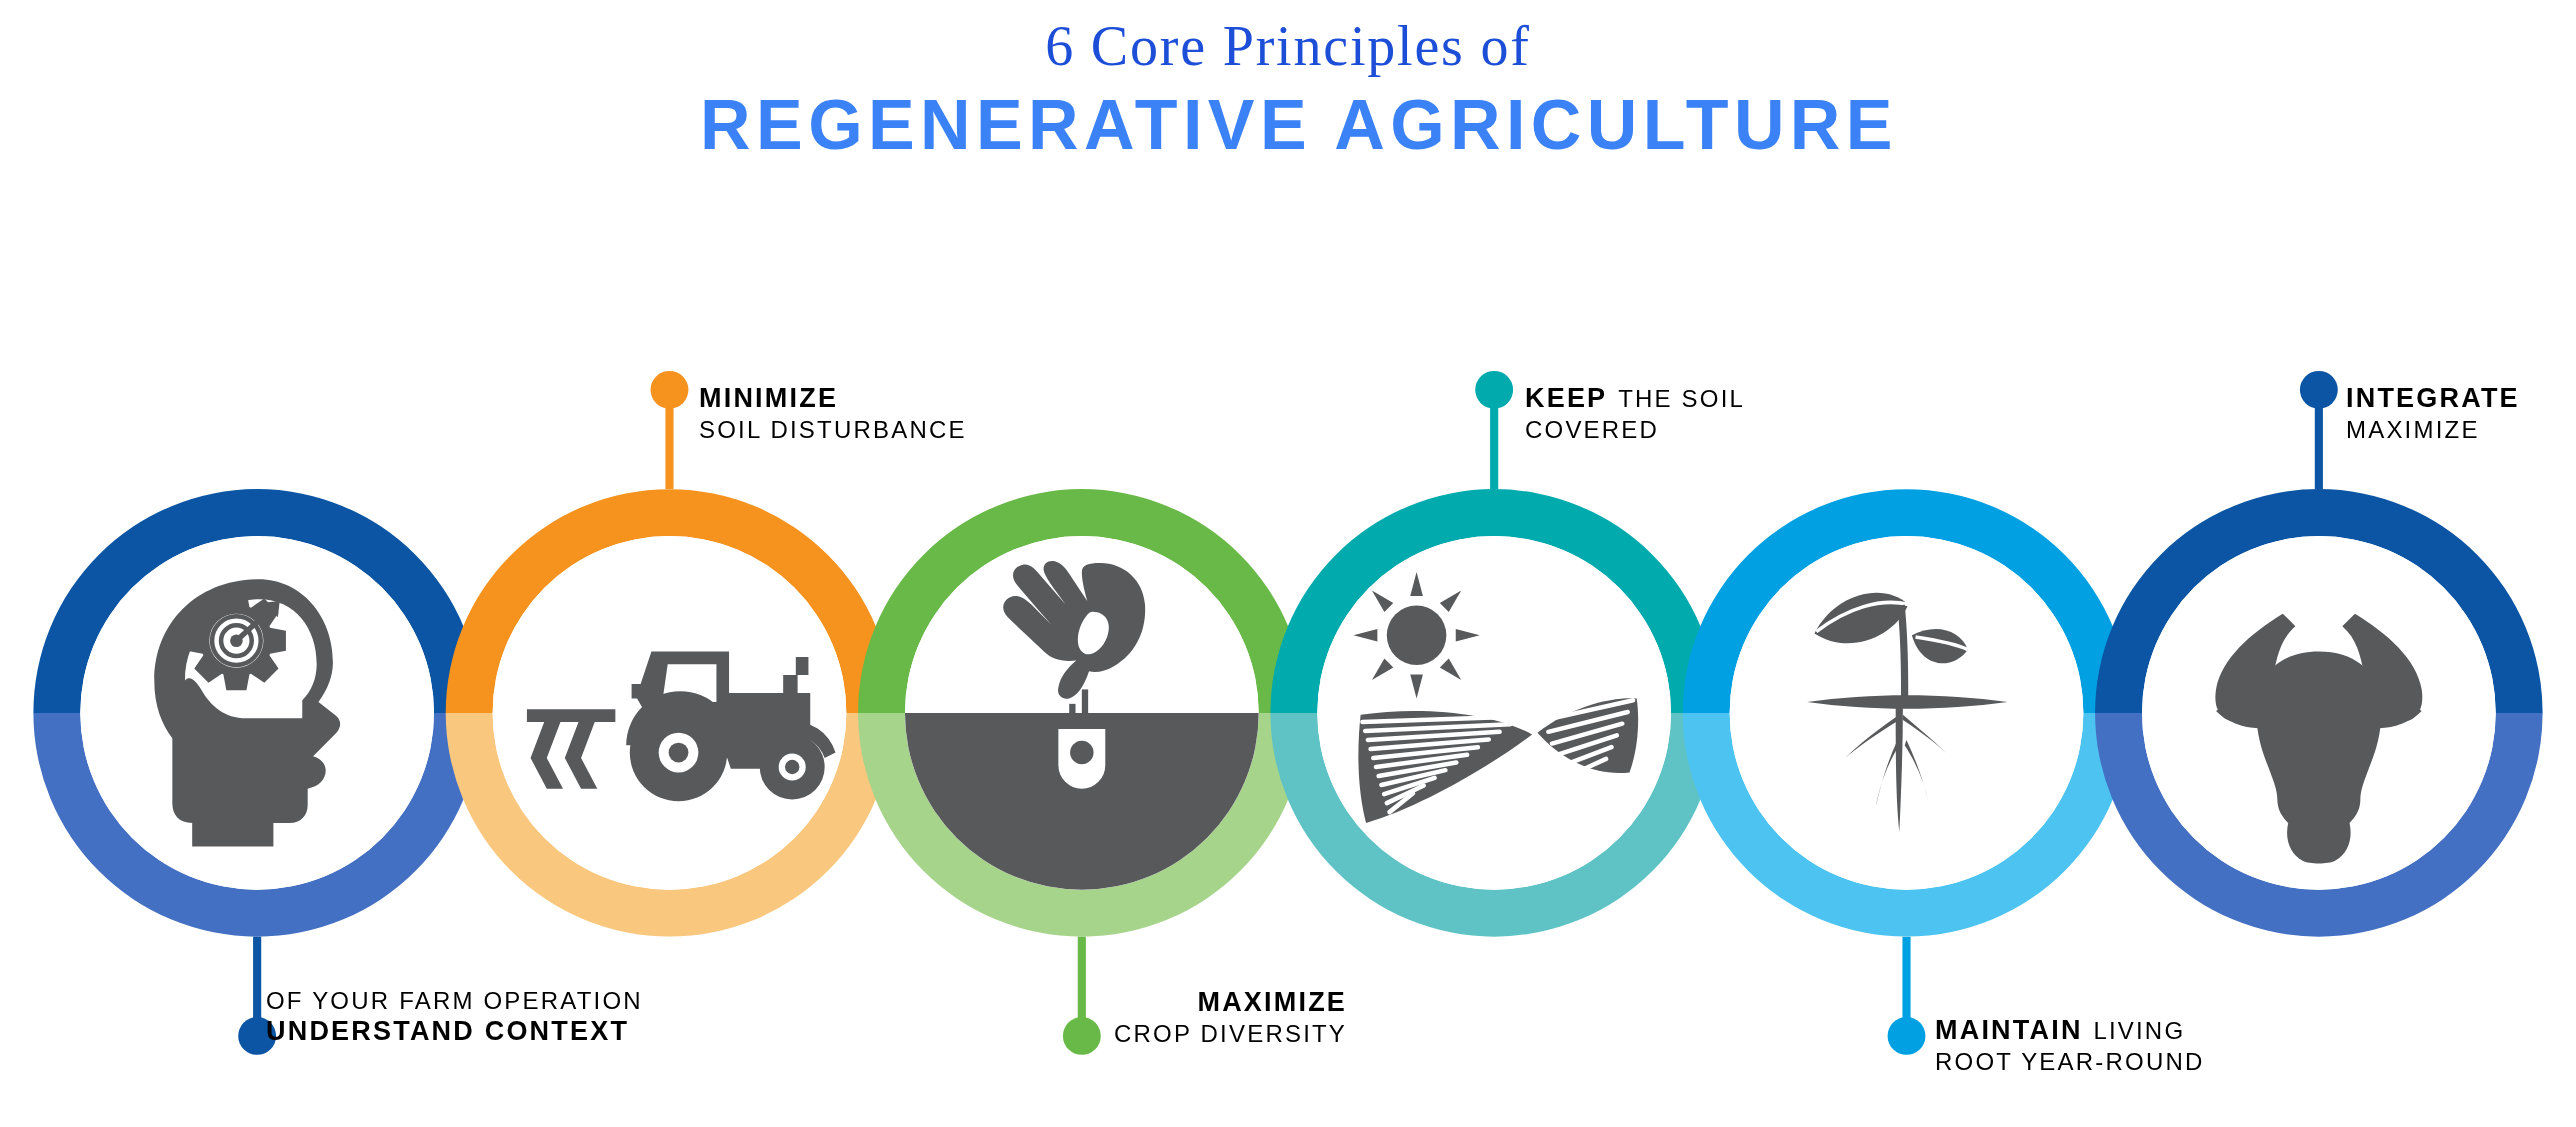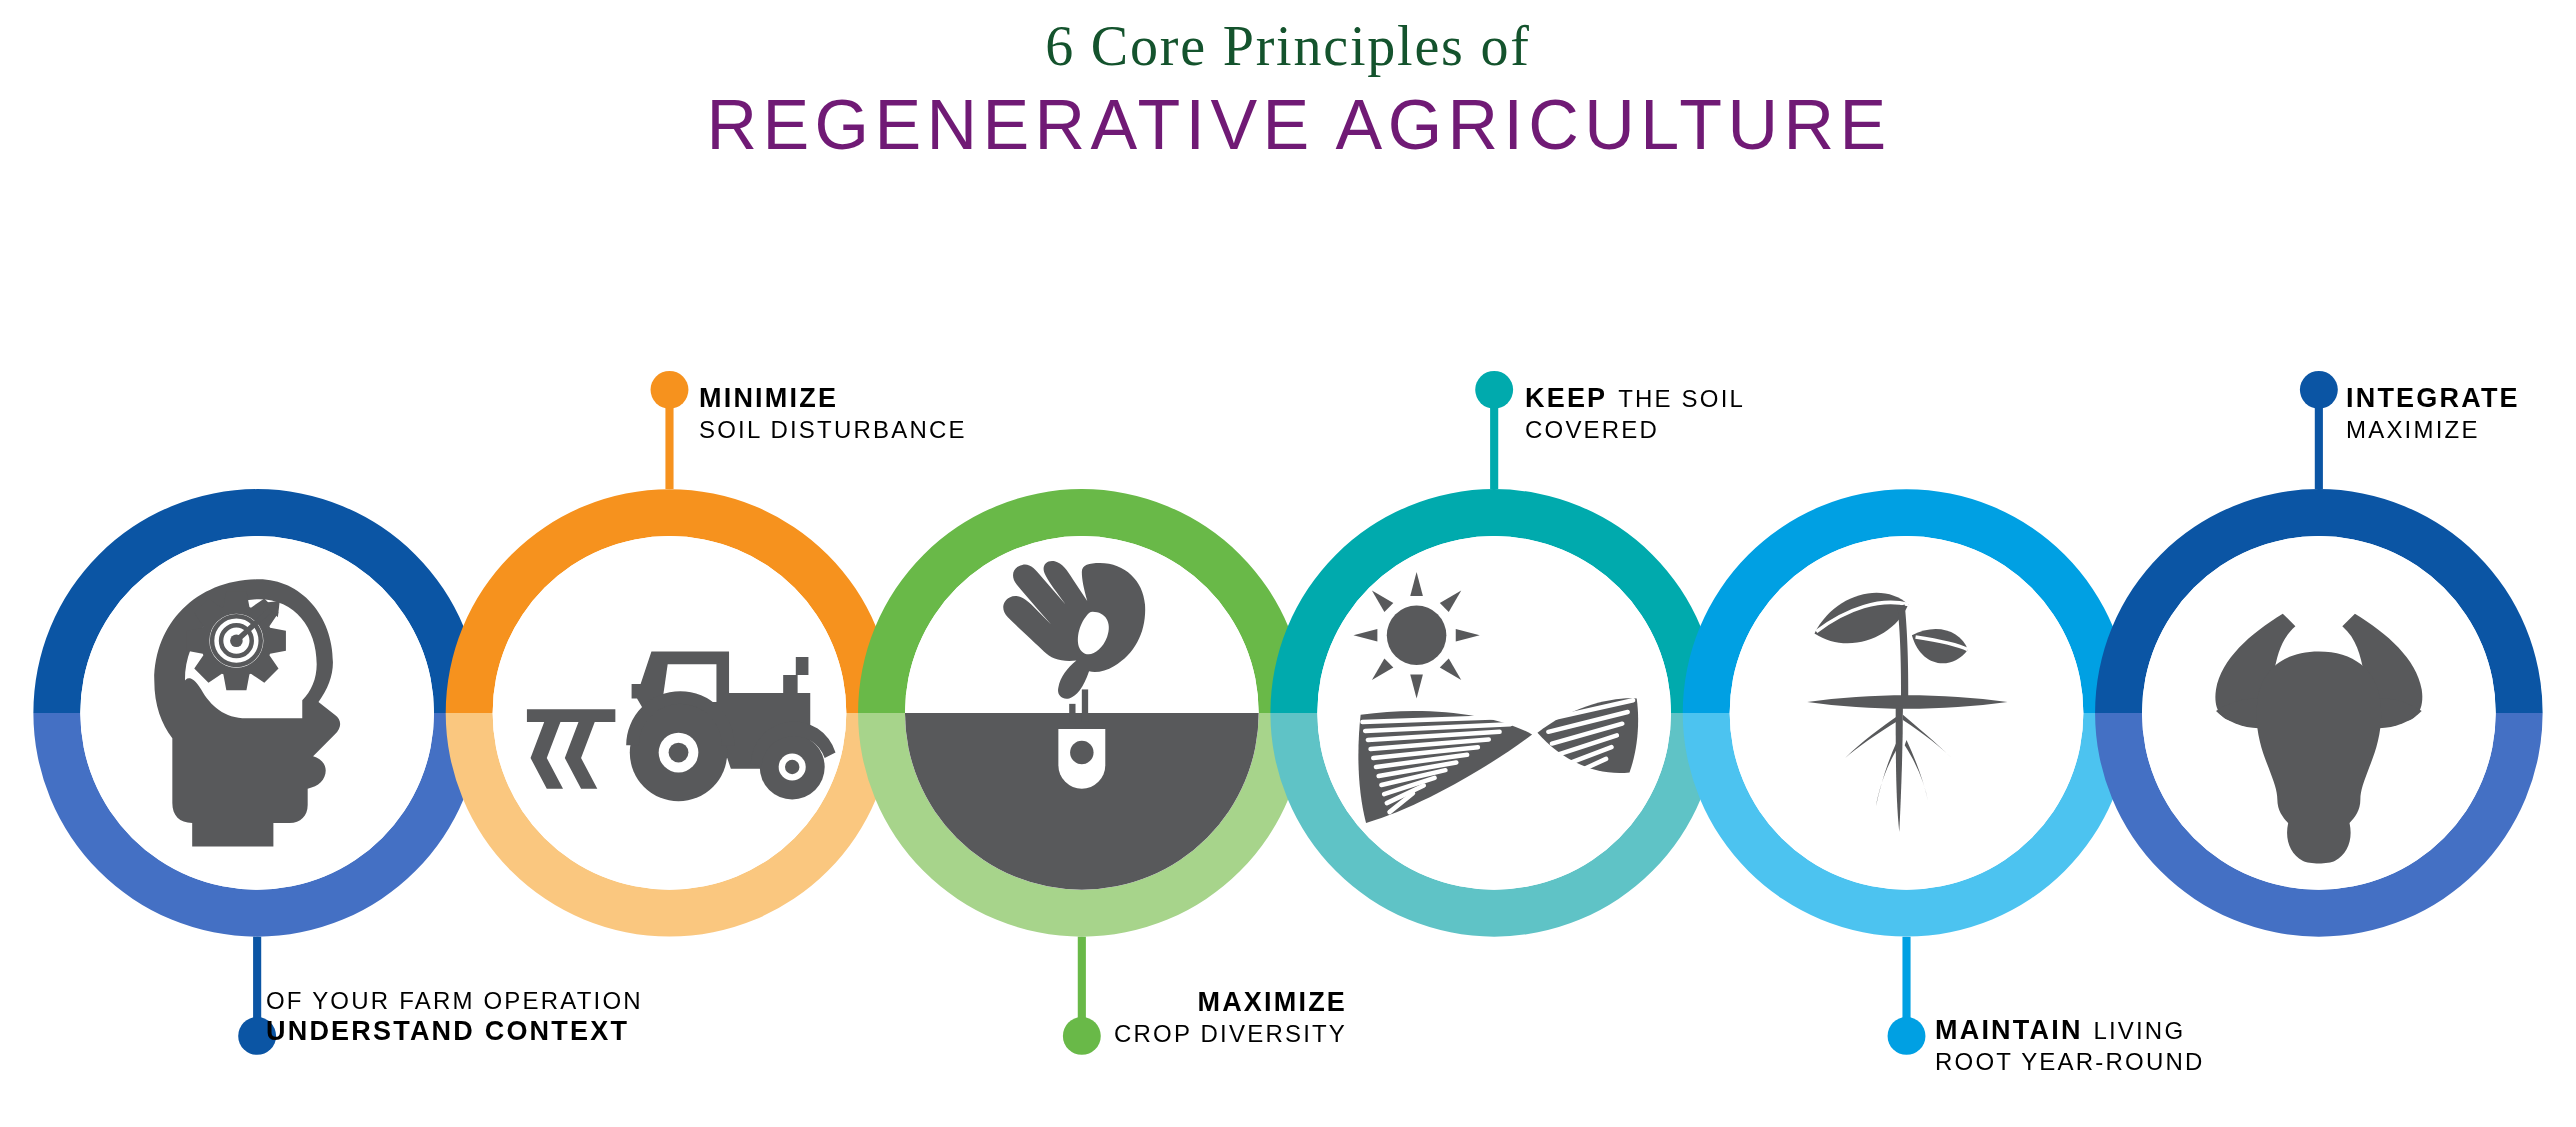--- a/index.html
+++ b/index.html
@@ -7,26 +7,26 @@
     width:2576px;height:1128px;background:#ffffff;
     font-family:"Liberation Sans", sans-serif;
     overflow:hidden;position:relative;
   }
   #stage{position:absolute;left:0;top:0;width:2576px;height:1128px;}
 
   
   .title-block{position:absolute;left:0;top:16px;width:2576px;text-align:center;}
   .title-line1{
     font-family:"Liberation Serif", serif;
-    font-size:56px;letter-spacing:1.8px;color:#14532d;font-weight:400;
+    font-size:56px;letter-spacing:1.8px;color:#1d4ed8;font-weight:400;
     line-height:1.1;
   }
   .title-line2{
     font-family:"Liberation Sans", sans-serif;
-    font-size:70px;font-weight:normal;letter-spacing:5.4px;color:#701a75;
+    font-size:70px;font-weight:bold;letter-spacing:5.4px;color:#3b82f6;
     line-height:1.15;margin-top:7.2px;margin-left:22px;
   }
 
   
   .rings-layer{position:absolute;left:0;top:0;width:2576px;height:1128px;}
 
   
   .callout{position:absolute;}
   .callout .ctext{white-space:nowrap;}
   .cl-strong{font-weight:bold;font-size:27px;letter-spacing:2.2px;}

